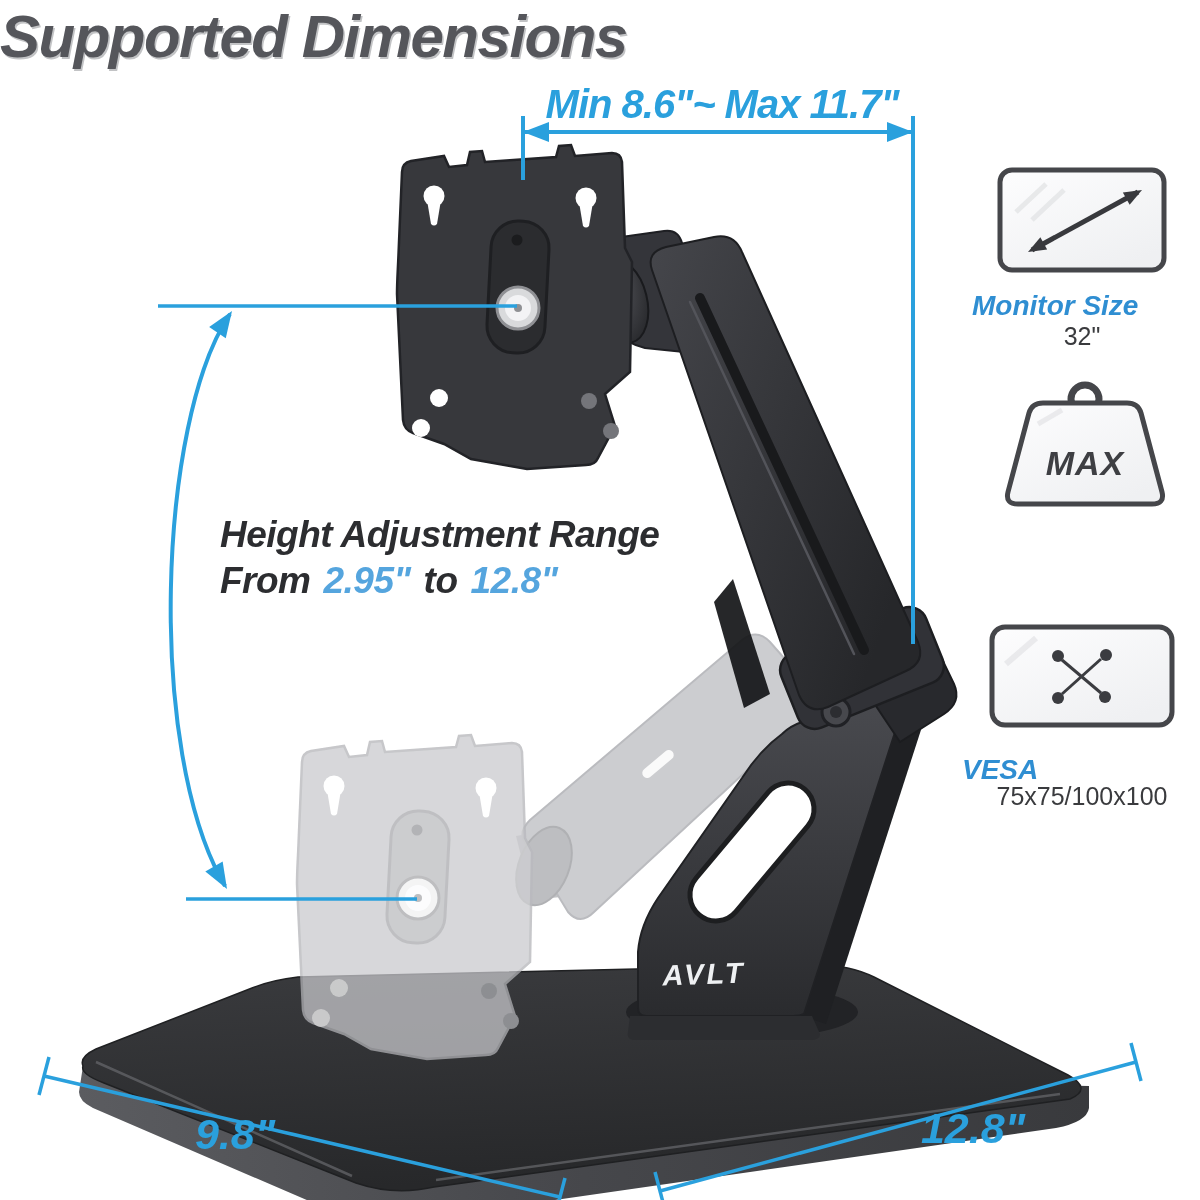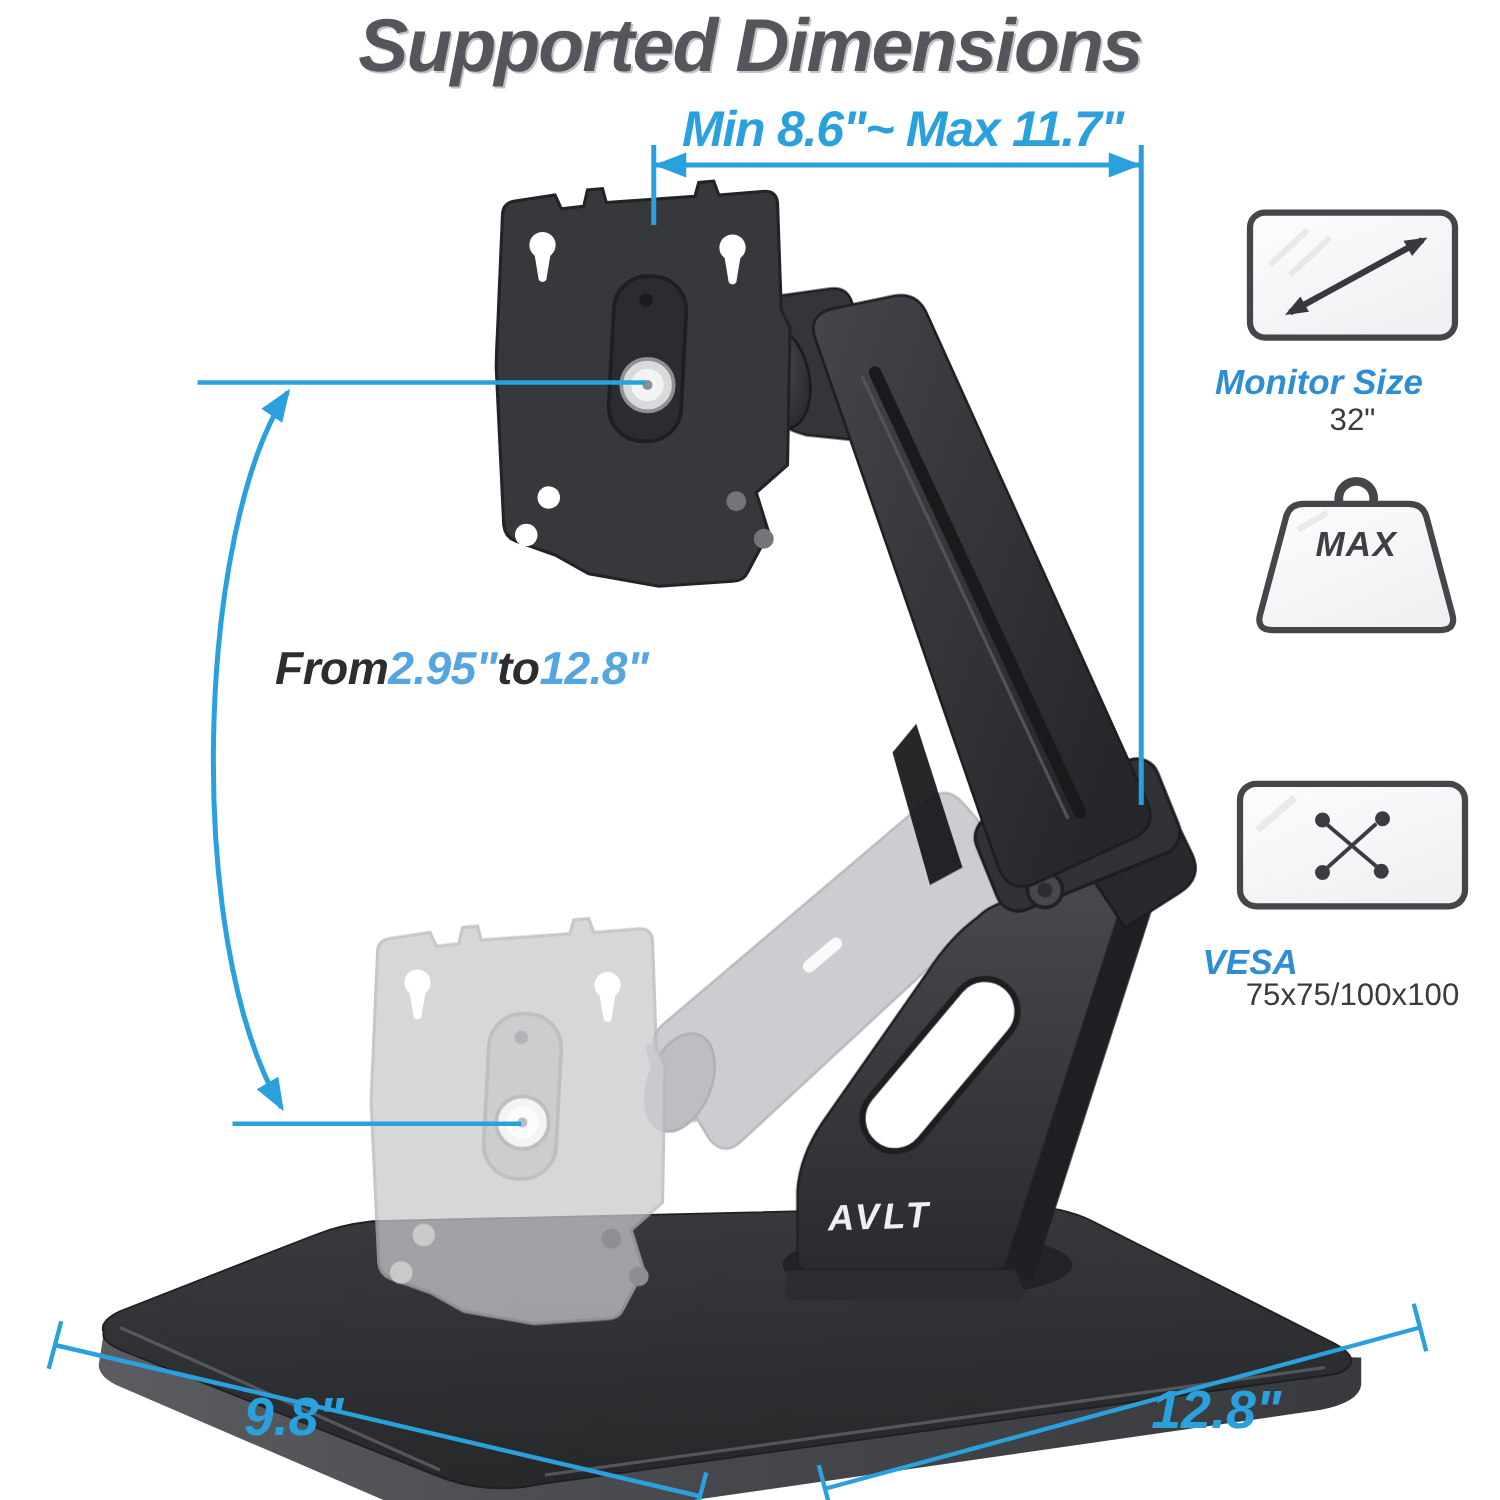--- a/index.html
+++ b/index.html
@@ -3,41 +3,41 @@
 <meta charset="utf-8">
 <style>
   html,body{margin:0;padding:0;background:#fff;}
   .stage{
     position:relative;width:1200px;height:1200px;background:#fff;overflow:hidden;
     font-family:"Liberation Sans", sans-serif;
   }
   .stage svg.art{position:absolute;left:0;top:0;z-index:1;}
   .txt{position:absolute;z-index:2;white-space:nowrap;}
   .page-title{
-    left:0;top:2px;width:1200px;text-align:center;
+    left:0;top:2px;width:1200px;text-align:left;
     font-size:60px;font-weight:700;font-style:italic;letter-spacing:-1.5px;
     color:#55565b;text-shadow:1.5px 1.5px 0 rgba(120,121,126,.45);
   }
   .dim-top{
     left:502px;top:82px;width:440px;text-align:center;
     font-size:40px;font-weight:700;font-style:italic;letter-spacing:-1px;color:#2aa0dd;
   }
   .gas-block{left:220px;top:512px;z-index:2;position:absolute;
     font-size:37px;font-weight:700;font-style:italic;color:#2c2d30;line-height:46px;letter-spacing:-.5px;}
-  .gas-line3{display:flex;}
+  .gas-line3{display:flex;gap:13px;}
   .gas-num{color:#55a5de;}
   .dim-98{left:140px;top:1110px;width:190px;text-align:center;
     font-size:43px;font-weight:700;font-style:italic;color:#2aa0dd;}
   .dim-128{left:868px;top:1104px;width:210px;text-align:center;
     font-size:43px;font-weight:700;font-style:italic;color:#2aa0dd;}
   .brand-logo{left:646px;top:958px;width:116px;text-align:center;
     font-size:29px;font-weight:700;font-style:italic;letter-spacing:3px;color:#eef0f2;
     transform:rotate(-2deg);}
-  .badge-max{left:1032px;top:420px;width:106px;text-align:center;
-    font-size:28px;font-weight:700;font-style:italic;color:#3e3f43;letter-spacing:1px;}
+  .badge-max{left:1032px;top:444px;width:106px;text-align:center;
+    font-size:34px;font-weight:700;font-style:italic;color:#3e3f43;letter-spacing:1px;}
   .spec-label{position:absolute;z-index:2;
     font-size:28px;font-weight:700;font-style:italic;color:#2f8ed2;}
   .spec-value{position:absolute;z-index:2;text-align:center;
     font-size:25px;font-weight:400;color:#3a3b3e;}
   .spec1-label{left:972px;top:290px;width:220px;}
   .spec1-value{left:972px;top:322px;width:220px;}
   .spec2-label{left:958px;top:526px;width:240px;}
   .spec2-value{left:958px;top:558px;width:240px;}
   .spec3-label{left:962px;top:754px;width:240px;}
   .spec3-value{left:962px;top:782px;width:240px;}
@@ -201,20 +201,21 @@
       <circle cx="1058" cy="698" r="6" fill="#3b3c40"></circle>
       <circle cx="1105" cy="697" r="6" fill="#3b3c40"></circle>
     </g>
   </svg>
 
   <div class="txt page-title">Supported Dimensions</div>
 
   <div class="txt dim-top">Min 8.6"~ Max 11.7"</div>
 
   <div class="gas-block">
+    <div>Height Adjustment Range</div>
     <div class="gas-line3">
       <span>From</span>
       <span class="gas-num">2.95"</span>
       <span>to</span>
       <span class="gas-num">12.8"</span>
     </div>
   </div>
 
   <div class="txt dim-98">9.8"</div>
   <div class="txt dim-128">12.8"</div>

